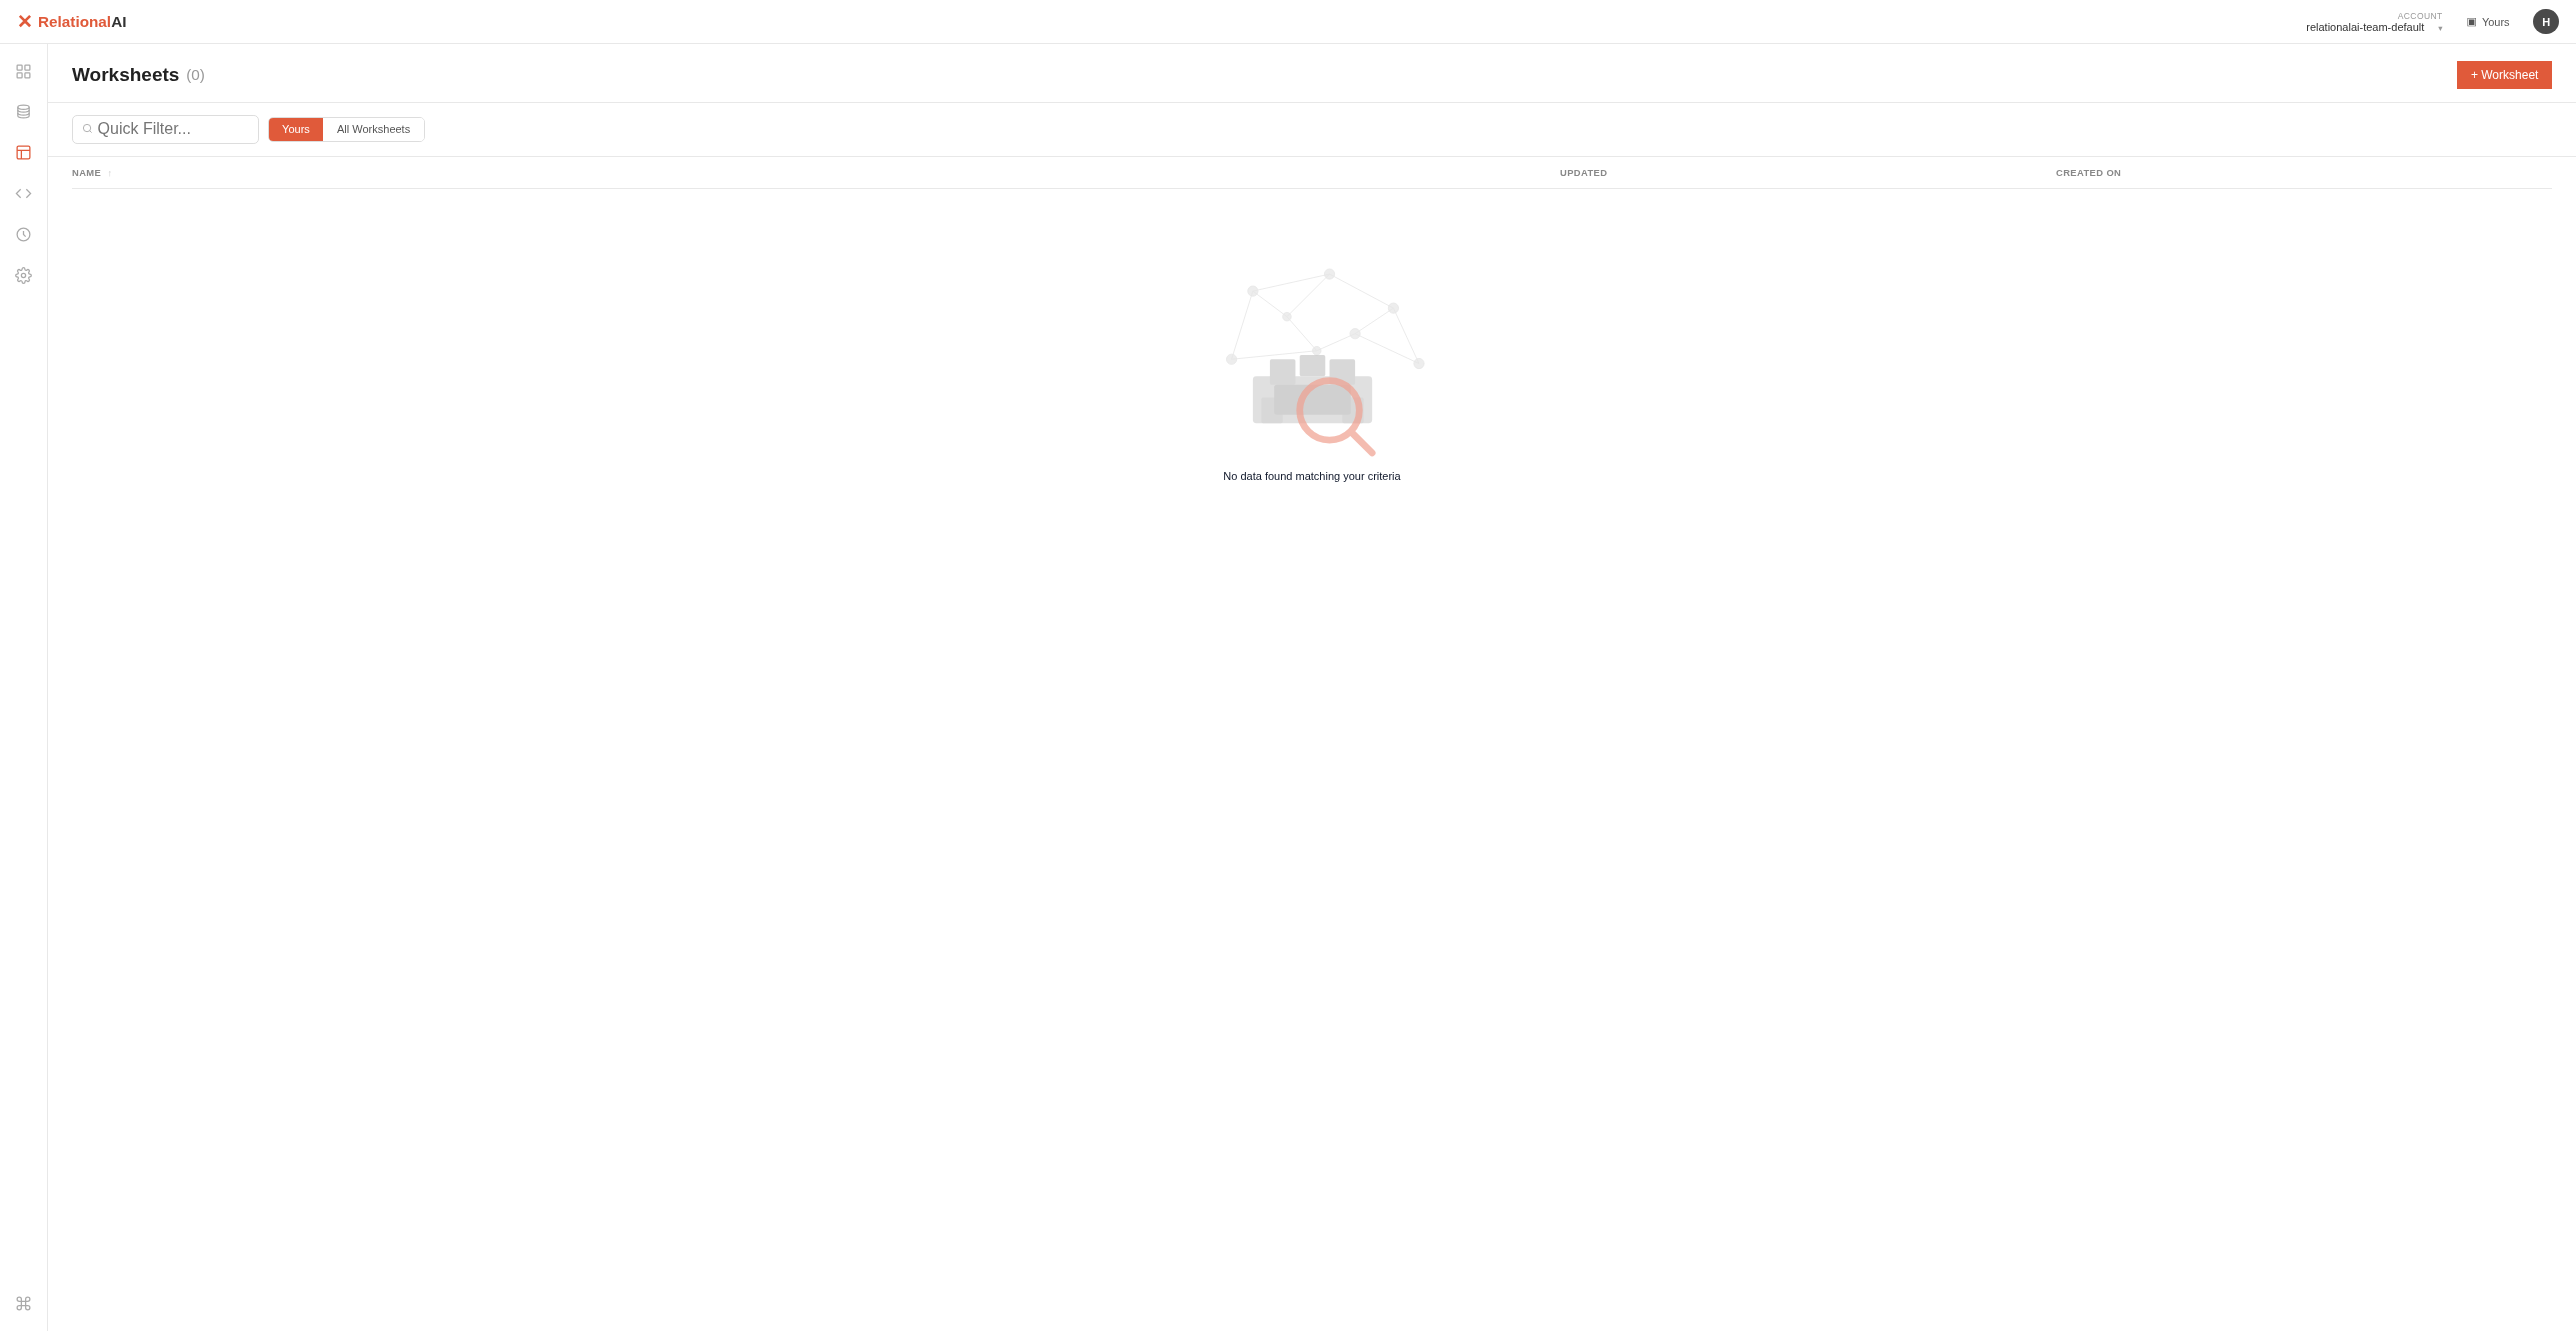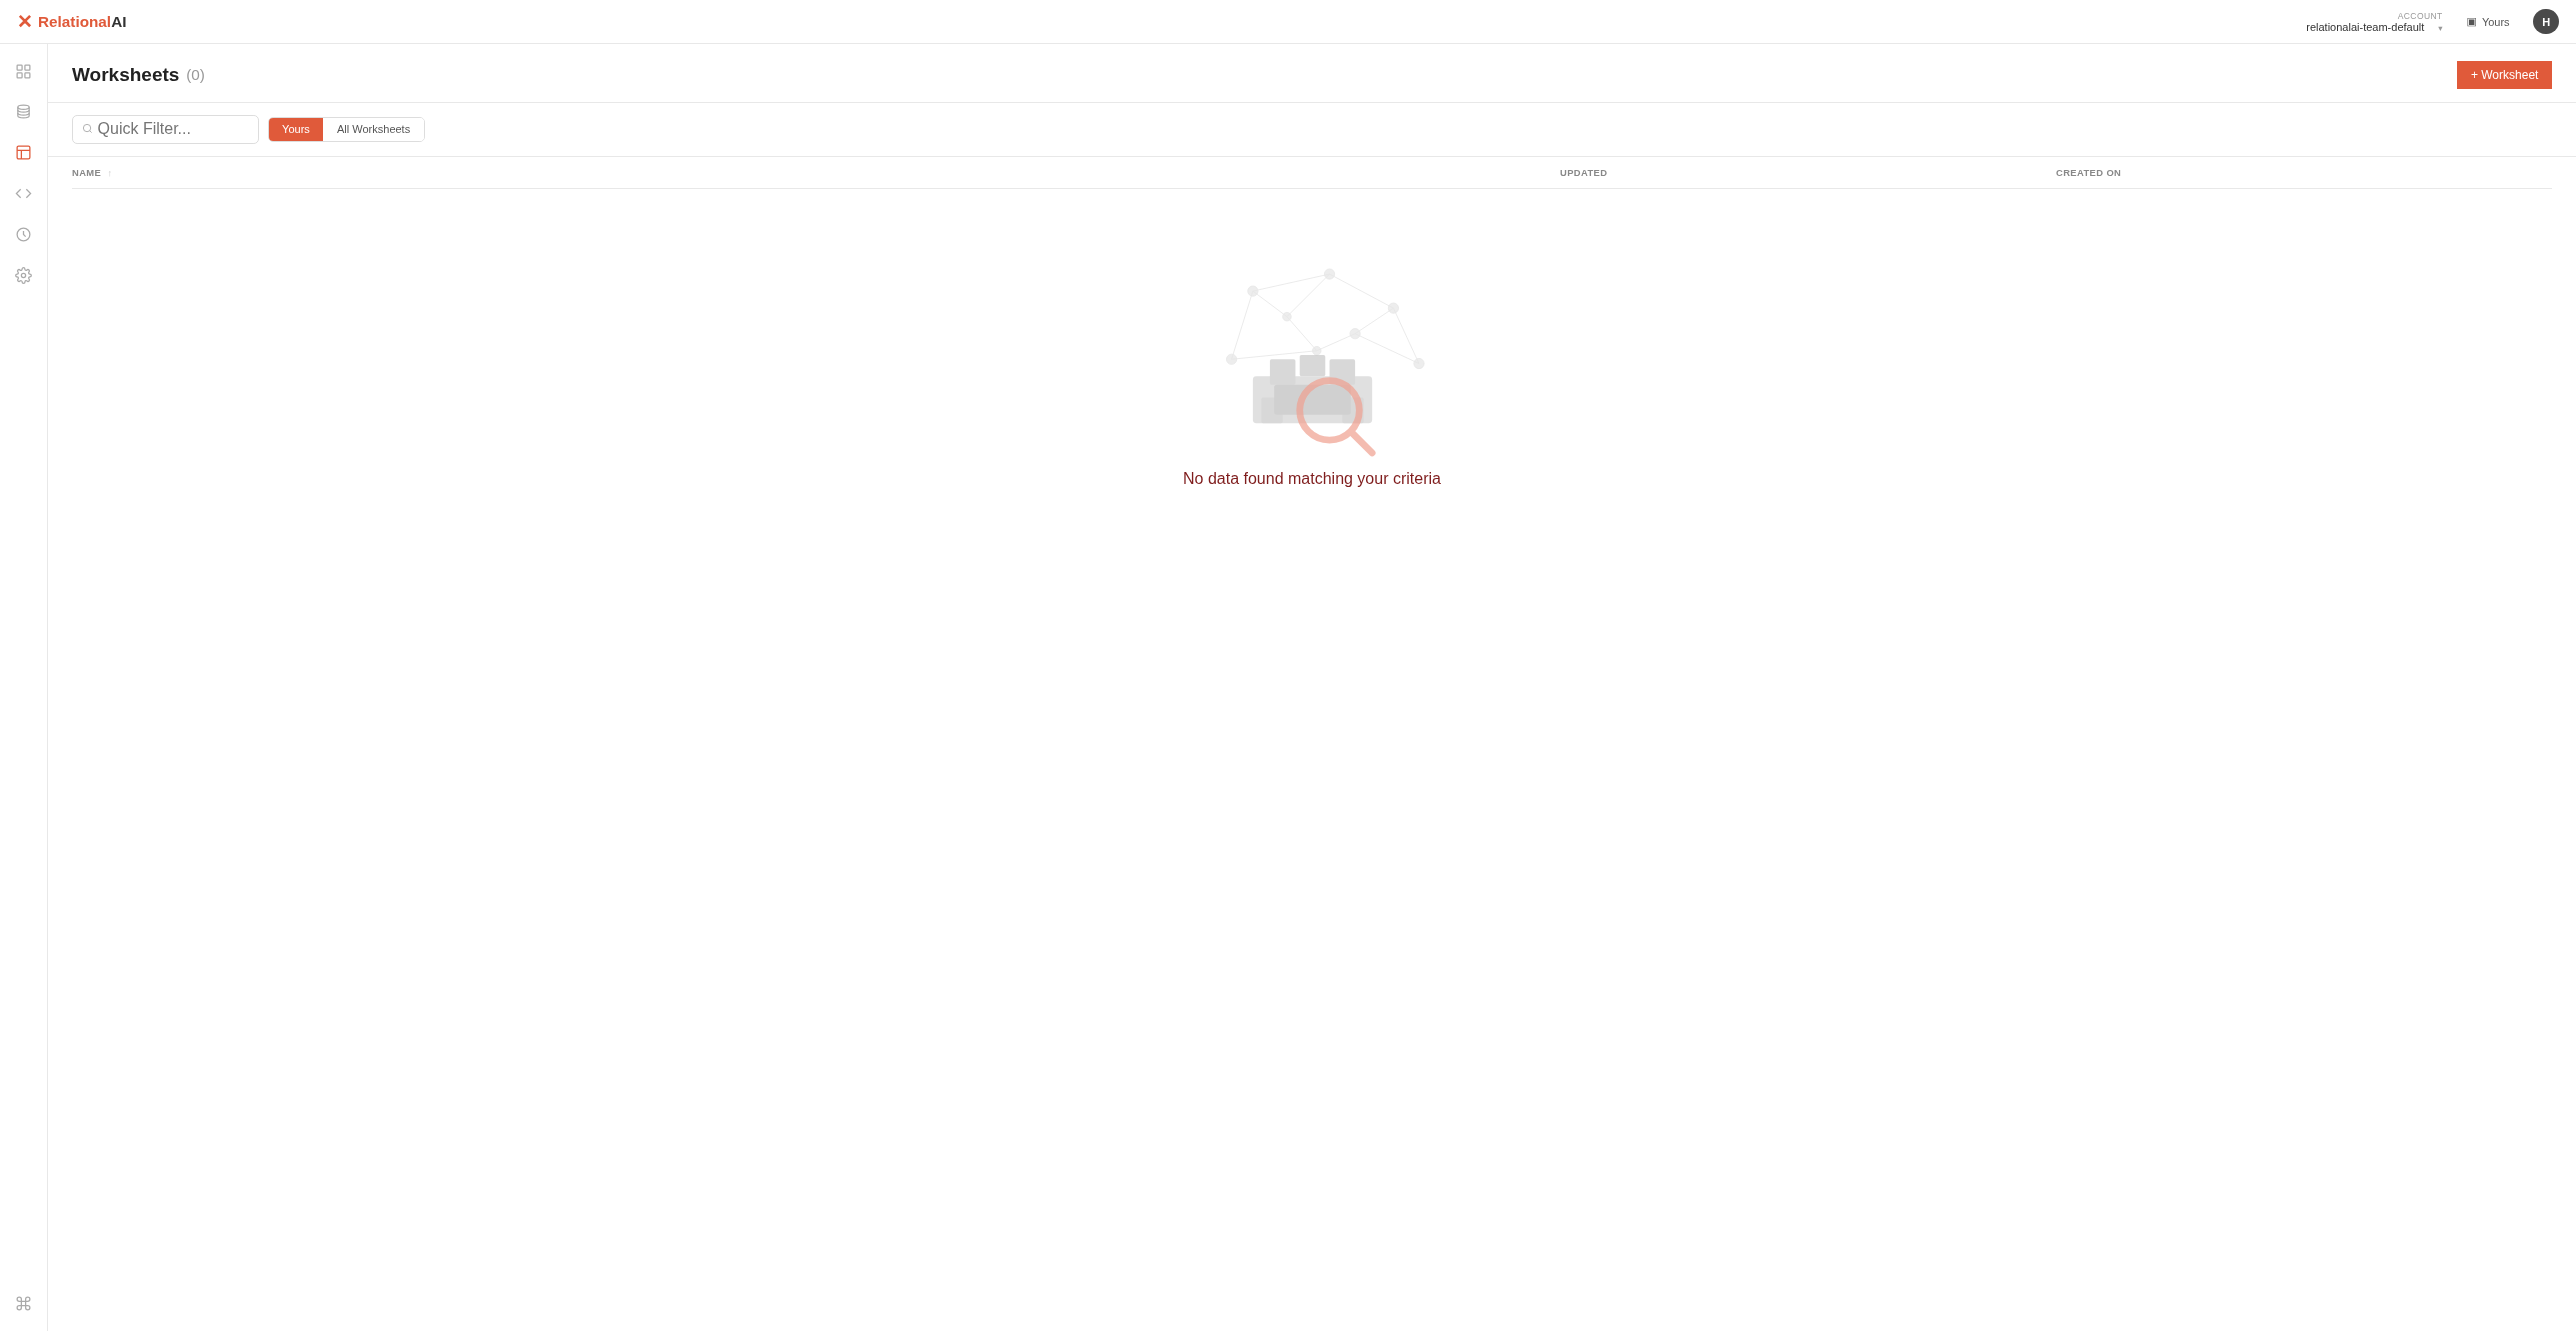--- a/index.html
+++ b/index.html
@@ -257,22 +257,22 @@
     
     .empty-state {
       display: flex;
       flex-direction: column;
       align-items: center;
       justify-content: center;
       padding: 51px 0 68px;
     }
 
     .empty-text {
-      font-size: 16px;
-      color: #7f1d1d;
+      font-size: 11px;
+      color: #0f172a;
     }
 
     
     .network-svg {
       opacity: 0.35;
     }
   </style>
 </head>
 <body>
 

